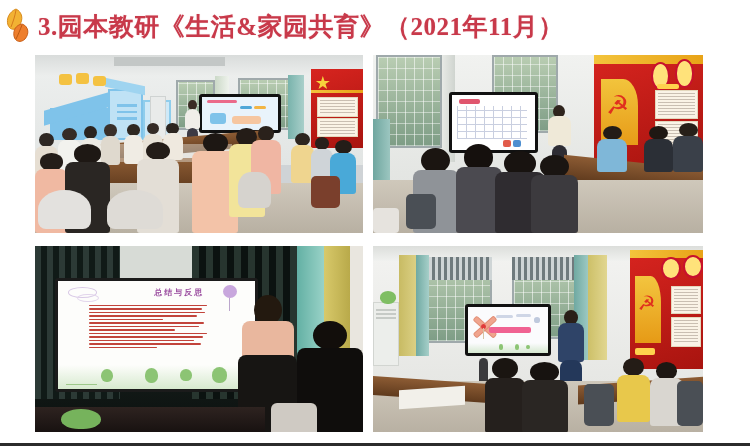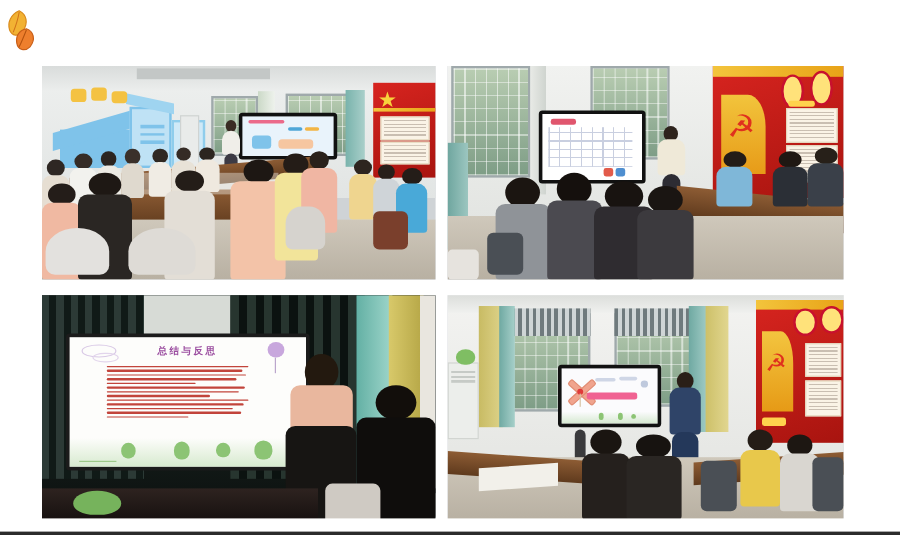--- a/index.html
+++ b/index.html
@@ -94,21 +94,21 @@
   
   .party-wall { position:absolute; background: linear-gradient(160deg,#d7241f,#a8140f); overflow:hidden; }
   .party-wall .pw-gold { position:absolute; background: linear-gradient(90deg,#f3c43c,#e8a317); }
   .party-wall .pw-emblem { position:absolute; color:#f7d23c; font-size:18px; line-height:1; }
   .pw-card { position:absolute; background:#faf3e6; border:1px solid #e4d8bd; }
   .pw-card .pw-lines { position:absolute; inset:2px;
      background: repeating-linear-gradient(180deg, #b9ada0 0 1px, transparent 1px 3px); opacity:.75; }
   .pw-badge { position:absolute; background:#ffe27a; border:2px solid #c8102e; border-radius:50%; }
 
   
-  .slide-title { position:absolute; width:100%; text-align:center; color:#9b4ea0; font-weight:bold; letter-spacing:2px; }
+  .slide-title { position:absolute; width:100%; text-align:center; color:#9b4ea0; font-weight:bold; letter-spacing:2px;padding-left:23px; }
   .slide-lines { position:absolute; }
   .slide-lines i { display:block; background:#c2443b; height:1.5px; margin-bottom:2px; border-radius:1px; }
   .grid-sheet { position:absolute; background:#fff;
      background-image:
        repeating-linear-gradient(90deg,#c9cfe0 0 1px, transparent 1px 9px),
        repeating-linear-gradient(0deg,#c9cfe0 0 1px, transparent 1px 7px); }
   .windmill { position:absolute; }
   .wm-blade { position:absolute; background:#f0a48e; border:1px solid #e18d74; border-radius:2px; }
   .pink-banner { position:absolute; background:#f06292; border-radius:2px; }
 
@@ -139,20 +139,21 @@
     <span class="leaf-badge">
       <svg width="38" height="40" viewBox="0 0 38 40" aria-hidden="true">
         <g>
           <path d="M14 3 C20 6, 22 13, 17 20 C13 25, 8 24, 6 19 C4 13, 7 6, 14 3 Z" fill="#f2b233" stroke="#d98a1b" stroke-width="1"></path>
           <path d="M14 4 C13 10, 11 16, 9 21" stroke="#d1731a" stroke-width="0.9" fill="none"></path>
           <path d="M20 18 C26 20, 28 27, 23 33 C19 37, 13 36, 12 30 C11 24, 14 19, 20 18 Z" fill="#ee7f2d" stroke="#c95f18" stroke-width="1"></path>
           <path d="M20 19 C18 24, 16 29, 14 33" stroke="#b4530f" stroke-width="0.9" fill="none"></path>
         </g>
       </svg>
     </span>
+    <span class="title-text">3.园本教研《生活&amp;家园共育》（2021年11月）</span>
   </div>
 
   <div class="photo-grid">
 
     <div class="photo p1">
       <span class="sr-only">教研会议现场：教师围坐长条会议桌，主讲教师在电子白板前讲解</span>
       <div class="scene">
 
         <div class="wall" style="left:0;top:0;width:100%;height:62%;background:linear-gradient(180deg,#eef0ef,#e2e5e4);"></div>
 

